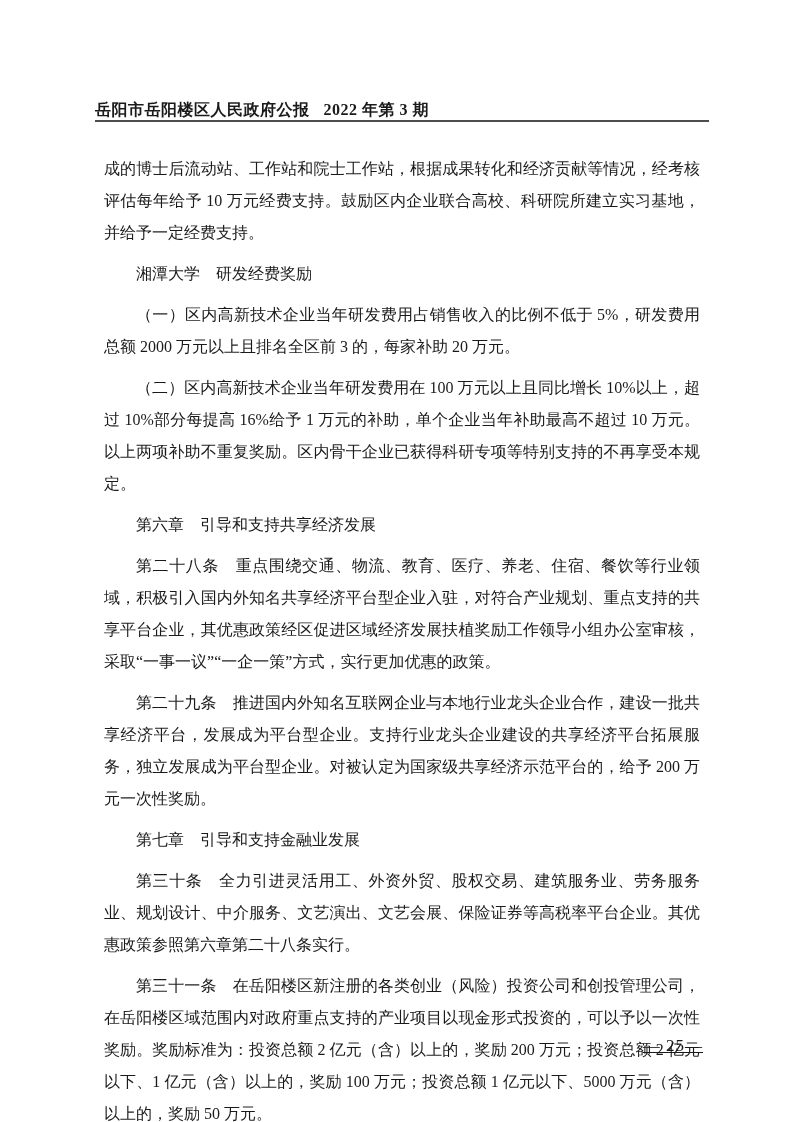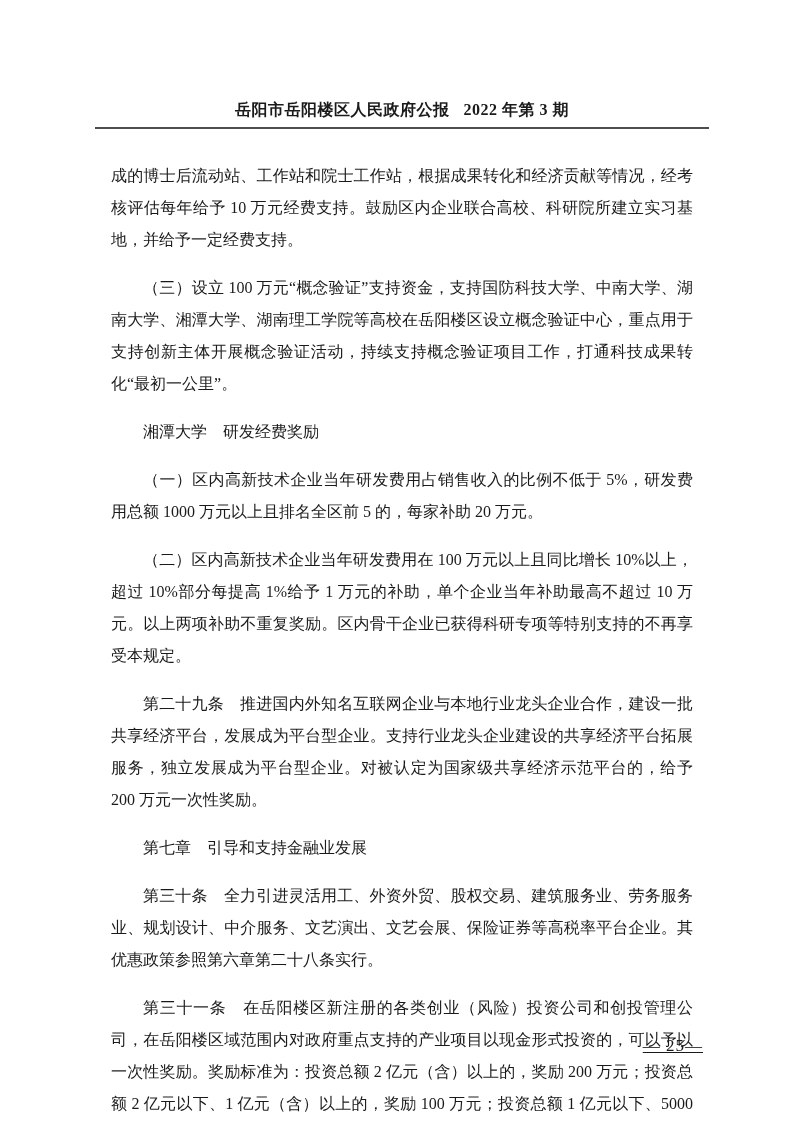--- a/index.html
+++ b/index.html
@@ -15,44 +15,43 @@
     margin: 0 auto;
     background: #ffffff;
     color: #1a1a1a;
     overflow: hidden;
   }
   .header {
     position: absolute;
     left: 95px;
     right: 84px;
     top: 100px;
-    text-align: center;
+    text-align: left;
     font-weight: bold;
     font-size: 16px;
     line-height: 20px;
-    padding-bottom: 7px;
     border-bottom: 2px solid #4d4d4d;
     letter-spacing: 0.5px;
     white-space: nowrap;
   }
   .header .issue {
     margin-left: 14px;
   }
   .doc-body {
     position: absolute;
     left: 95px;
     right: 84px;
     top: 144px;
     font-size: 16px;
     line-height: 32px;
     text-align: justify;
     text-justify: inter-ideograph;
   }
   .doc-body p {
-    margin: 16px;
+    margin: 9px;
     padding: 0;
     text-indent: 2em;
   }
   .doc-body p.no-indent {
     text-indent: 0;
   }
   .footer {
     position: absolute;
     top: 1036px;
     right: 90px;
@@ -66,24 +65,25 @@
 <body>
 
 <div class="page">
 
   <div class="header">
     <span>岳阳市岳阳楼区人民政府公报</span><span class="issue">2022 年第 3 期</span>
   </div>
 
   <div class="doc-body" id="doc-body">
       <p class="no-indent">成的博士后流动站、工作站和院士工作站，根据成果转化和经济贡献等情况，经考核评估每年给予 10 万元经费支持。鼓励区内企业联合高校、科研院所建立实习基地，并给予一定经费支持。</p>
-      <p class="">（三）设立 100 万元“概念验证”支持资金，支持国防科技大学、中南大学、湖南大学、湘潭大学、湖南理工学院等高校在岳阳楼区设立概念验证中心，重点用于支持创新主体开展概念验证活动，持续支持概念验证项目工作，打通科技成果转化“最初一公里”。</p>
       <p class="">湘潭大学　研发经费奖励</p>
-      <p class="">（一）区内高新技术企业当年研发费用占销售收入的比例不低于 5%，研发费用总额 1000 万元以上且排名全区前 5 的，每家补助 20 万元。</p>
-      <p class="">（二）区内高新技术企业当年研发费用在 100 万元以上且同比增长 10%以上，超过 10%部分每提高 1%给予 1 万元的补助，单个企业当年补助最高不超过 10 万元。以上两项补助不重复奖励。区内骨干企业已获得科研专项等特别支持的不再享受本规定。</p>
+      <p class="">（一）区内高新技术企业当年研发费用占销售收入的比例不低于 5%，研发费用总额 2000 万元以上且排名全区前 3 的，每家补助 20 万元。</p>
+      <p class="">（二）区内高新技术企业当年研发费用在 100 万元以上且同比增长 10%以上，超过 10%部分每提高 16%给予 1 万元的补助，单个企业当年补助最高不超过 10 万元。以上两项补助不重复奖励。区内骨干企业已获得科研专项等特别支持的不再享受本规定。</p>
+      <p class="">第六章　引导和支持共享经济发展</p>
+      <p class="">第二十八条　重点围绕交通、物流、教育、医疗、养老、住宿、餐饮等行业领域，积极引入国内外知名共享经济平台型企业入驻，对符合产业规划、重点支持的共享平台企业，其优惠政策经区促进区域经济发展扶植奖励工作领导小组办公室审核，采取“一事一议”“一企一策”方式，实行更加优惠的政策。</p>
       <p class="">第二十九条　推进国内外知名互联网企业与本地行业龙头企业合作，建设一批共享经济平台，发展成为平台型企业。支持行业龙头企业建设的共享经济平台拓展服务，独立发展成为平台型企业。对被认定为国家级共享经济示范平台的，给予 200 万元一次性奖励。</p>
       <p class="">第七章　引导和支持金融业发展</p>
       <p class="">第三十条　全力引进灵活用工、外资外贸、股权交易、建筑服务业、劳务服务业、规划设计、中介服务、文艺演出、文艺会展、保险证券等高税率平台企业。其优惠政策参照第六章第二十八条实行。</p>
       <p class="">第三十一条　在岳阳楼区新注册的各类创业（风险）投资公司和创投管理公司，在岳阳楼区域范围内对政府重点支持的产业项目以现金形式投资的，可以予以一次性奖励。奖励标准为：投资总额 2 亿元（含）以上的，奖励 200 万元；投资总额 2 亿元以下、1 亿元（含）以上的，奖励 100 万元；投资总额 1 亿元以下、5000 万元（含）以上的，奖励 50 万元。</p>
     </div>
 
   <div class="footer">
     <span>— 25—</span>
   </div>
 

